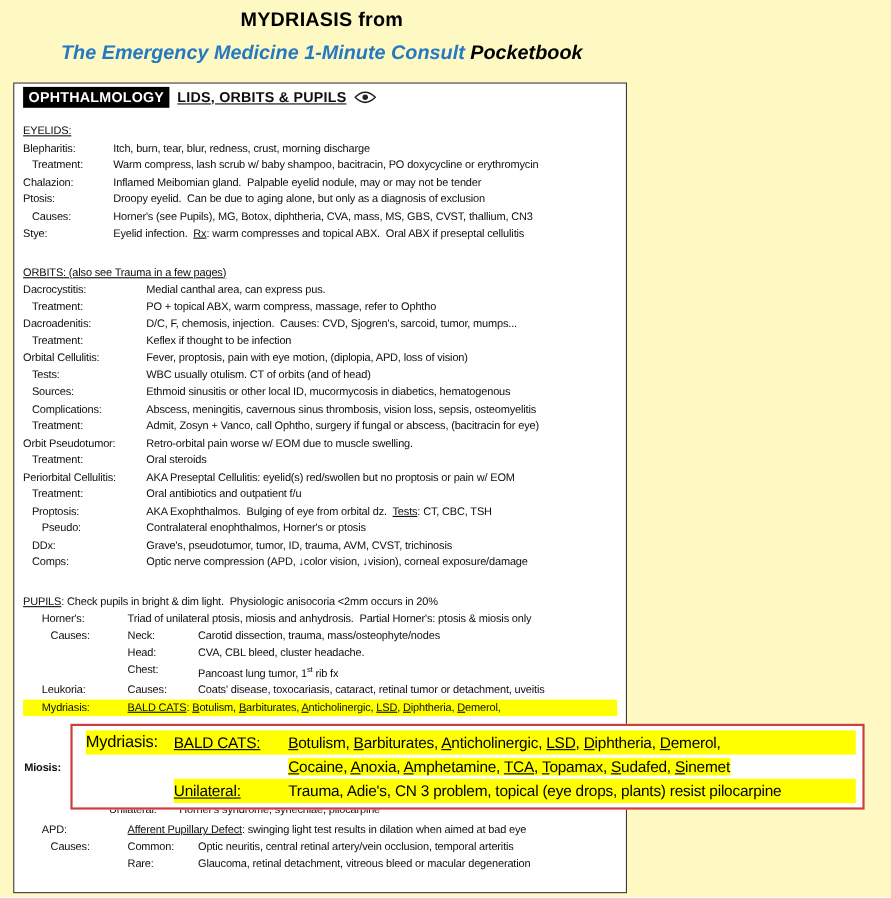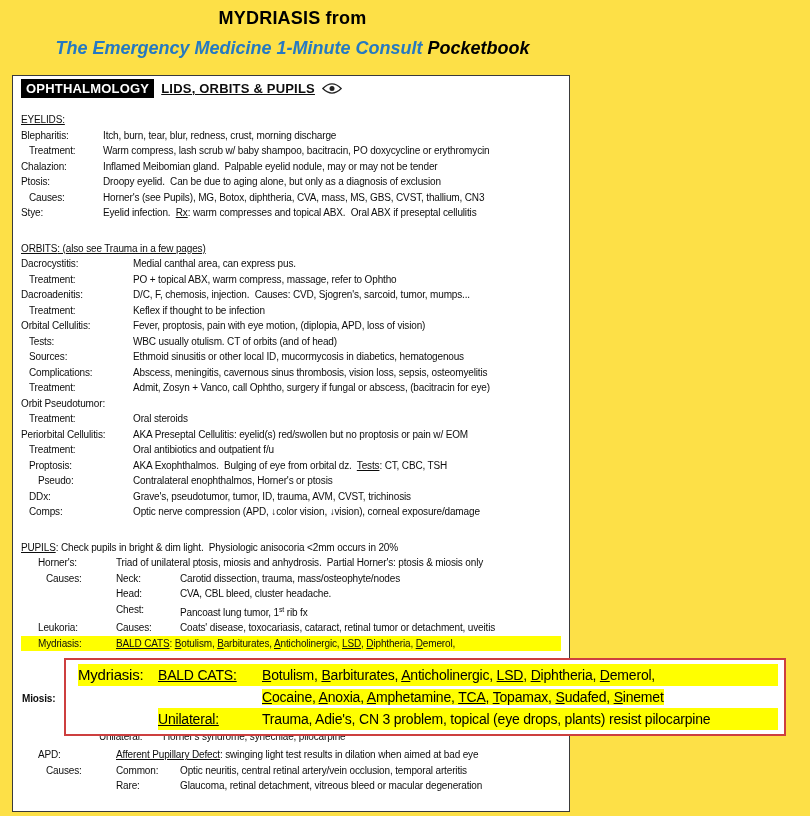--- a/index.html
+++ b/index.html
@@ -2,21 +2,21 @@
 <html style="--title-blue: #2579c2; --highlight: #ffff00; --callout-border: #cd3f3f;"><head>
 <meta charset="utf-8">
 <style>
   * { margin:0; padding:0; box-sizing:border-box; }
   html,body { background:#fff; }
   body {
     width:810px; height:816px;
     font-family:"Liberation Sans", sans-serif;
     color:#111;
   }
-  .page { position:relative; width:810px; height:816px; background:#fde047; }
+  .page { position:relative; width:810px; height:816px; background:#fef9c3; }
 
   
   .titles { position:absolute; top:8px; left:0; width:585px; text-align:center; }
   .t1 { font-size:18px; font-weight:bold; color:#000; letter-spacing:0.2px; }
   .t2 { font-size:18px; font-weight:bold; font-style:italic; margin-top:9px; color:#000; }
   .t2 .blue { color:var(--title-blue, #2579c2); }
 
   
   .doc {
     position:absolute; left:12px; top:75px; width:558px; height:737px;
@@ -102,21 +102,21 @@
           <div class="heading"><span class="b u">ORBITS</span><span class="u">: (also see Trauma in a few pages)</span></div>
           <div class="row"><span class="lab"><span class="b">Dacrocystitis:</span></span><span class="ct"><span>Medial canthal area, can express pus.</span></span></div>
           <div class="row"><span class="lab ind1"><span>Treatment:</span></span><span class="ct"><span>PO + topical ABX, warm compress, massage, refer to Ophtho</span></span></div>
           <div class="row"><span class="lab"><span class="b">Dacroadenitis:</span></span><span class="ct"><span>D/C, F, chemosis, injection.  Causes: CVD, Sjogren's, sarcoid, tumor, mumps...</span></span></div>
           <div class="row"><span class="lab ind1"><span>Treatment:</span></span><span class="ct"><span>Keflex if thought to be infection</span></span></div>
           <div class="row"><span class="lab"><span class="b">Orbital Cellulitis:</span></span><span class="ct"><span>Fever, proptosis, pain with eye motion, (diplopia, APD, loss of vision)</span></span></div>
           <div class="row"><span class="lab ind1"><span>Tests:</span></span><span class="ct"><span>WBC usually otulism. CT of orbits (and of head)</span></span></div>
           <div class="row"><span class="lab ind1"><span>Sources:</span></span><span class="ct"><span>Ethmoid sinusitis or other local ID, mucormycosis in diabetics, hematogenous</span></span></div>
           <div class="row"><span class="lab ind1"><span>Complications:</span></span><span class="ct"><span>Abscess, meningitis, cavernous sinus thrombosis, vision loss, sepsis, osteomyelitis</span></span></div>
           <div class="row"><span class="lab ind1"><span>Treatment:</span></span><span class="ct"><span>Admit, Zosyn + Vanco, call Ophtho, surgery if fungal or abscess, (bacitracin for eye)</span></span></div>
-          <div class="row"><span class="lab"><span class="b">Orbit Pseudotumor:</span></span></div>
+          <div class="row"><span class="lab"><span class="b">Orbit Pseudotumor:</span></span><span class="ct"><span>Retro-orbital pain worse w/ EOM due to muscle swelling.</span></span></div>
           <div class="row"><span class="lab ind1"><span>Treatment:</span></span><span class="ct"><span>Oral steroids</span></span></div>
           <div class="row"><span class="lab"><span class="b">Periorbital Cellulitis:</span></span><span class="ct"><span>AKA </span><span class="b">Preseptal Cellulitis</span><span>: eyelid(s) red/swollen but no proptosis or pain w/ EOM</span></span></div>
           <div class="row"><span class="lab ind1"><span>Treatment:</span></span><span class="ct"><span>Oral antibiotics and outpatient f/u</span></span></div>
           <div class="row"><span class="lab ind1"><span class="b">Proptosis:</span></span><span class="ct"><span>AKA </span><span class="b">Exophthalmos</span><span>.  Bulging of eye from orbital dz.  </span><span class="u">Tests</span><span>: CT, CBC, TSH</span></span></div>
           <div class="row"><span class="lab ind2"><span>Pseudo:</span></span><span class="ct"><span>Contralateral enophthalmos, Horner's or ptosis</span></span></div>
           <div class="row"><span class="lab ind1"><span>DDx:</span></span><span class="ct"><span>Grave's, pseudotumor, tumor, ID, trauma, AVM, CVST, trichinosis</span></span></div>
           <div class="row"><span class="lab ind1"><span>Comps:</span></span><span class="ct"><span>Optic nerve compression (APD, ↓color vision, ↓vision), corneal exposure/damage</span></span></div>
         </div>
         <div class="section sec-pupils">
           <div class="heading"><span class="b u">PUPILS</span><span>: Check pupils in bright &amp; dim light.  Physiologic anisocoria &lt;2mm occurs in 20%</span></div>

